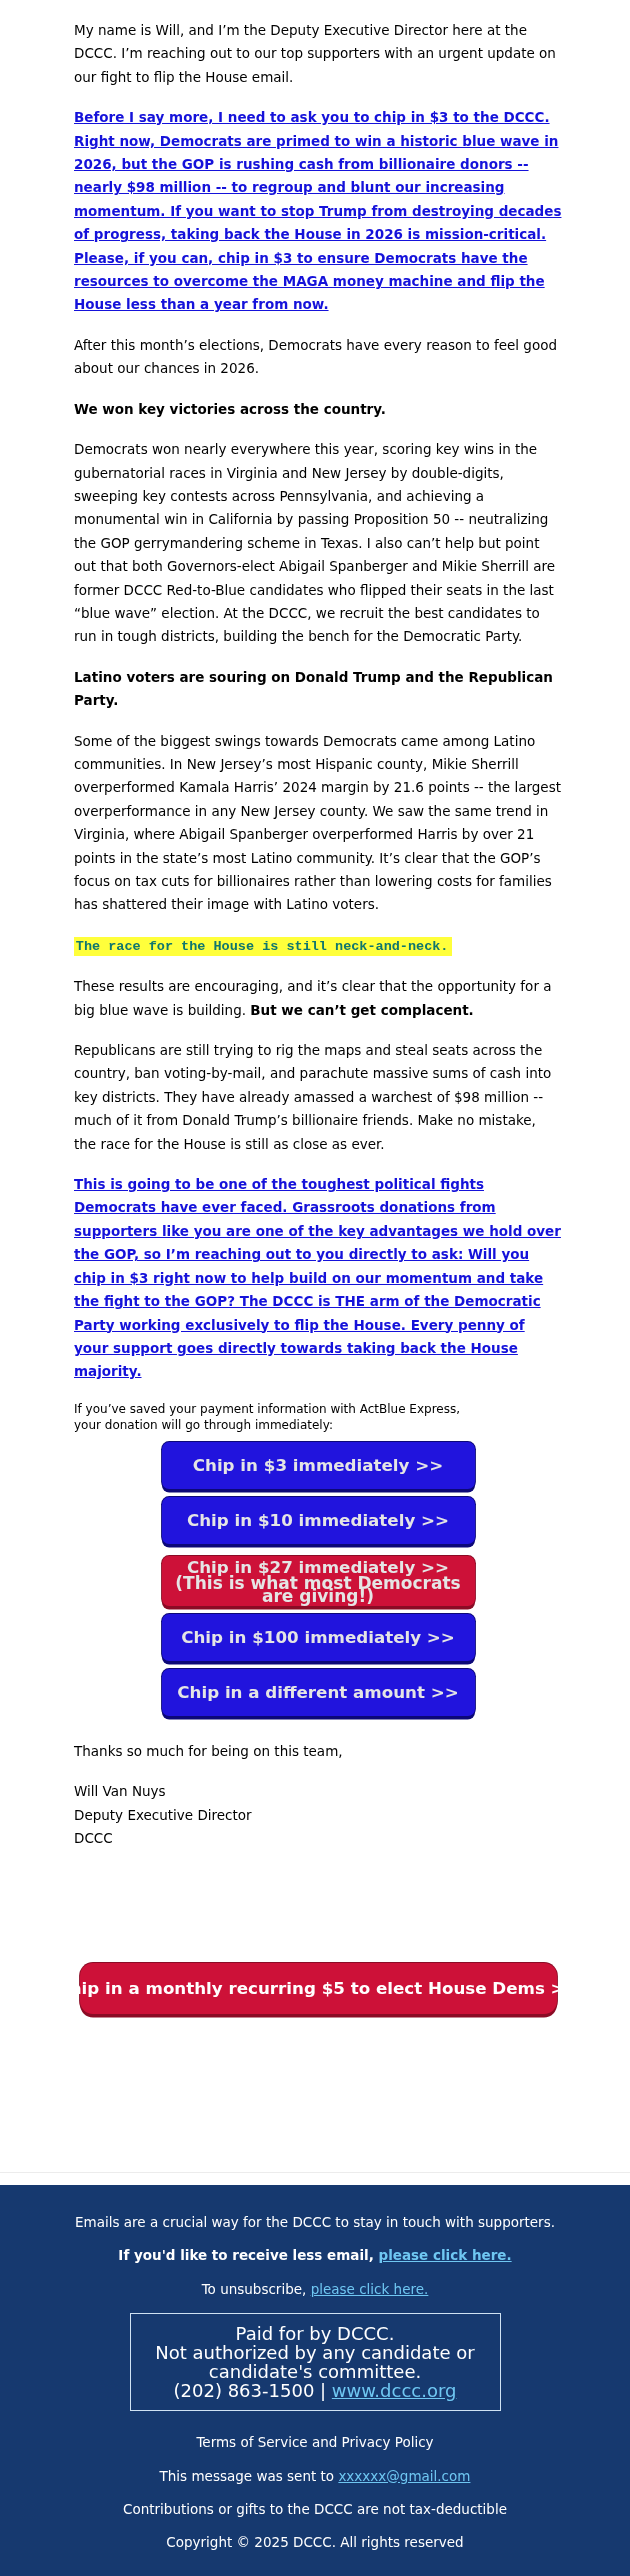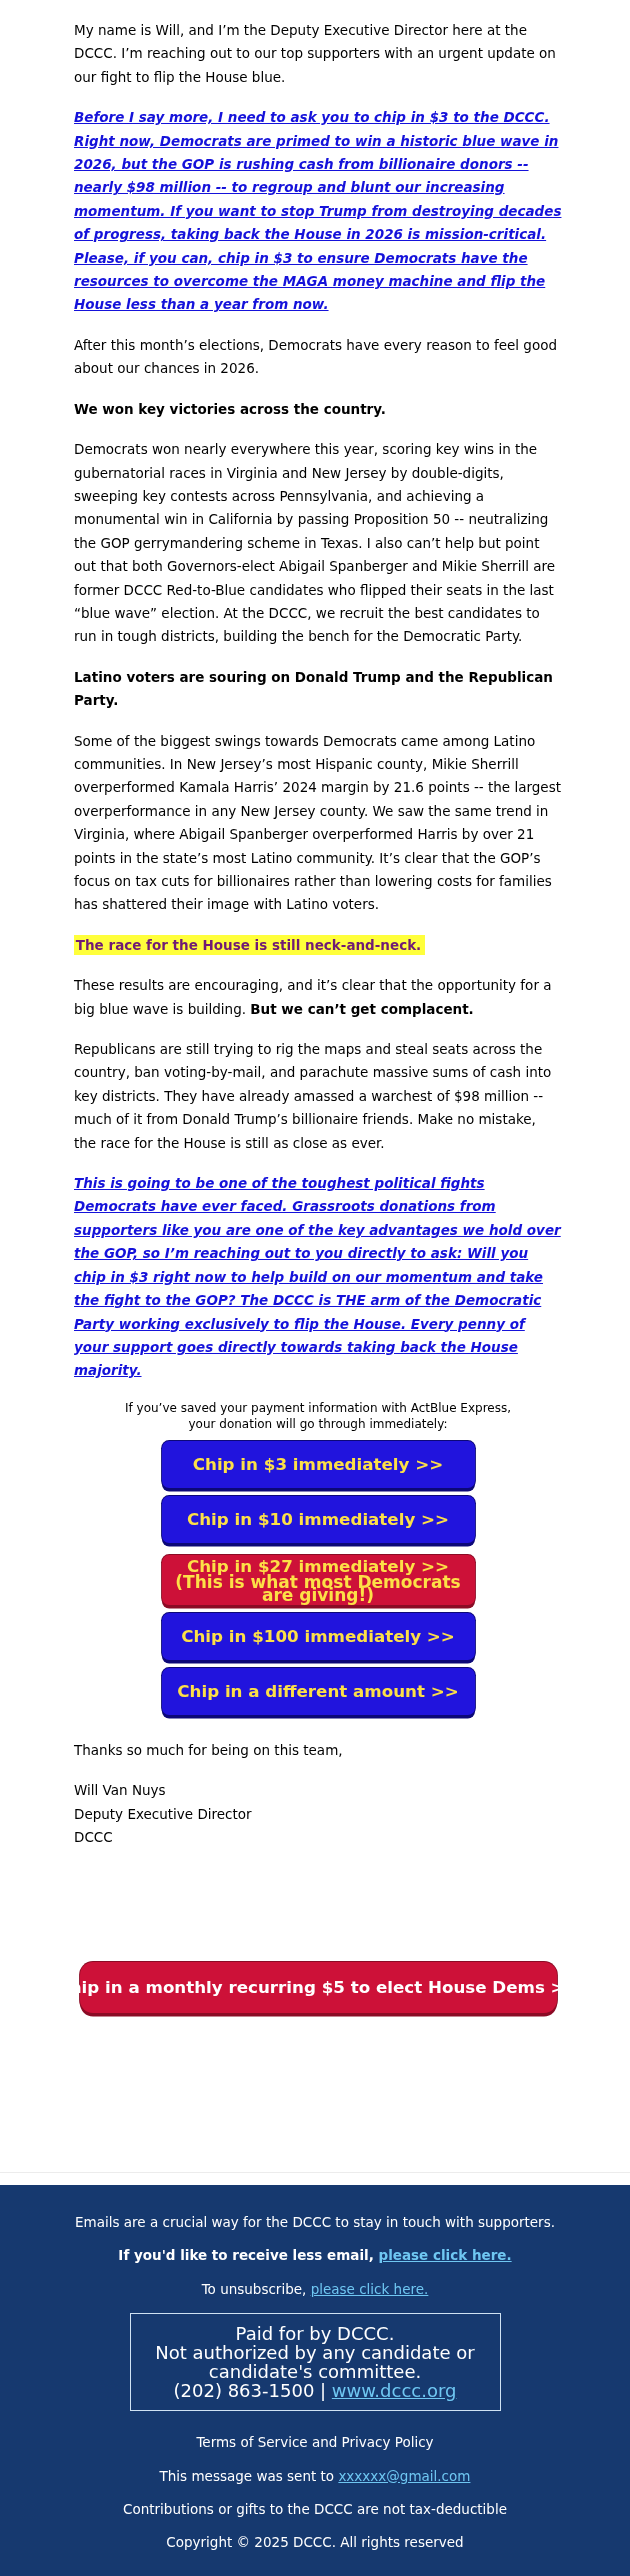--- a/index.html
+++ b/index.html
@@ -15,36 +15,36 @@
   .email-body::after {
     content:""; position:absolute; left:0; right:0; bottom:12.6px;
     height:0.9px; background:#ececec;
   }
   p { margin:0 0 17px 0; }
   .bold { font-weight:bold; }
   .cta-link {
     display:block; margin:0 0 17px 0;
     color:var(--link-blue); font-weight:bold; text-decoration:underline;
     cursor:pointer;
-    font-style:italic;
   }
   mark {
-    background:var(--highlight-yellow); color:#701a75; font-weight:bold;
+    background:var(--highlight-yellow); color:#0f766e; font-weight:bold;
     padding:1.8px 3.6px 1.8px 1.8px;
+    font-family:Liberation Mono, monospace;
   }
   .actblue-note {
-    text-align:center; font-size:12px; line-height:16px;
+    text-align:left; font-size:12px; line-height:16px;
     margin:6.3px 0 9px 0;
   }
   .btn-stack { width:313px; margin:0 auto; }
   .btn {
     box-sizing:border-box; width:100%; min-height:47px; margin-bottom:8px;
     border-radius:7.2px; background:var(--btn-blue);
     box-shadow:0 3.6px 0 var(--btn-blue-dark), 0 0 0 0.9px var(--btn-blue-dark);
-    color:#fde047; font-weight:bold; font-size:16.7px; line-height:19px;
+    color:#e5e5e5; font-weight:bold; font-size:16.7px; line-height:19px;
     display:flex; flex-direction:column; align-items:center; justify-content:center;
     text-align:center; cursor:pointer;
   }
   .btn.red {
     min-height:50px; background:var(--btn-red);
     box-shadow:0 3.6px 0 var(--btn-red-dark), 0 0 0 0.9px var(--btn-red-dark);
     margin-top:12px;
   }
   .btn .sub { font-size:17px; line-height:13.5px; }
   .closing { margin-top:24px; }
@@ -72,21 +72,21 @@
   .footer-edge {
     position:absolute; left:0; right:0; bottom:0; height:4.5px;
     background:var(--footer-edge);
   }
 </style>
 </head>
 <body>
 
 <div class="email-body">
 
-  <p>My name is Will, and I’m the Deputy Executive Director here at the DCCC. I’m reaching out to our top supporters with an urgent update on our fight to flip the House blue.</p>
+  <p>My name is Will, and I’m the Deputy Executive Director here at the DCCC. I’m reaching out to our top supporters with an urgent update on our fight to flip the House email.</p>
 
   <a class="cta-link">Before I say more, I need to ask you to chip in $3 to the DCCC. Right now, Democrats are primed to win a historic blue wave in 2026, but the GOP is rushing cash from billionaire donors -- nearly $98 million -- to regroup and blunt our increasing momentum. If you want to stop Trump from destroying decades of progress, taking back the House in 2026 is mission-critical. Please, if you can, chip in $3 to ensure Democrats have the resources to overcome the MAGA money machine and flip the House less than a year from now.</a>
 
   <p>After this month’s elections, Democrats have every reason to feel good about our chances in 2026.</p>
 
   <p class="bold">We won key victories across the country.</p>
 
   <p>Democrats won nearly everywhere this year, scoring key wins in the gubernatorial races in Virginia and New Jersey by double-digits, sweeping key contests across Pennsylvania, and achieving a monumental win in California by passing Proposition 50 -- neutralizing the GOP gerrymandering scheme in Texas. I also can’t help but point out that both Governors-elect Abigail Spanberger and Mikie Sherrill are former DCCC Red-to-Blue candidates who flipped their seats in the last “blue wave” election. At the DCCC, we recruit the best candidates to run in tough districts, building the bench for the Democratic Party.</p>
 
   <p class="bold">Latino voters are souring on Donald Trump and the Republican Party.</p>

